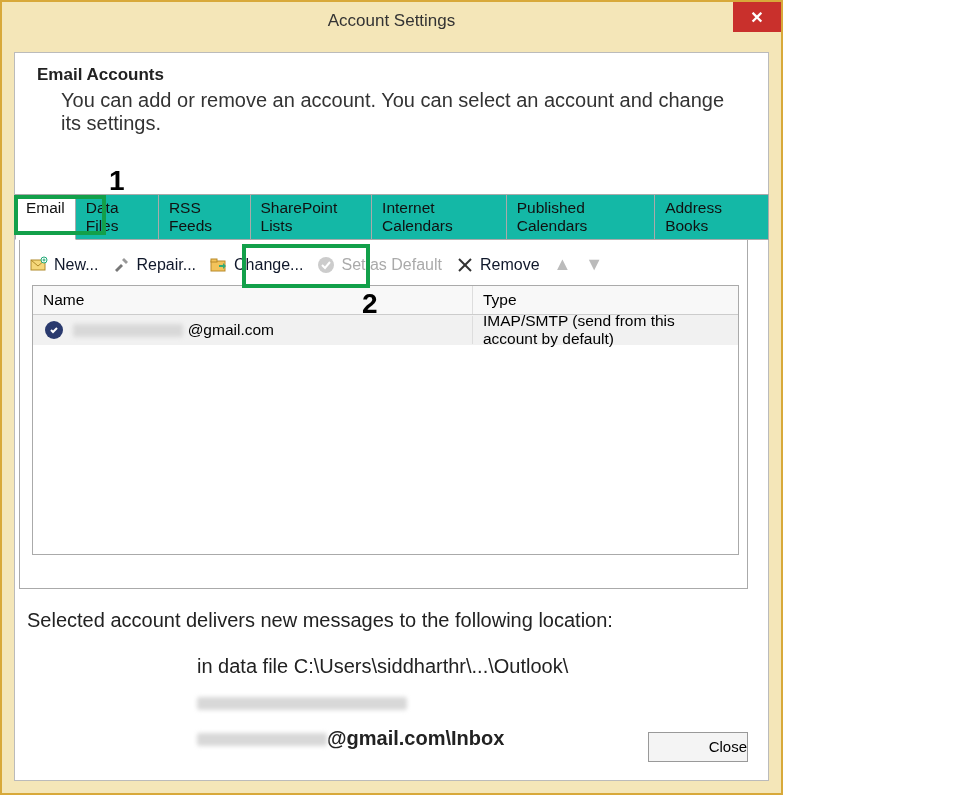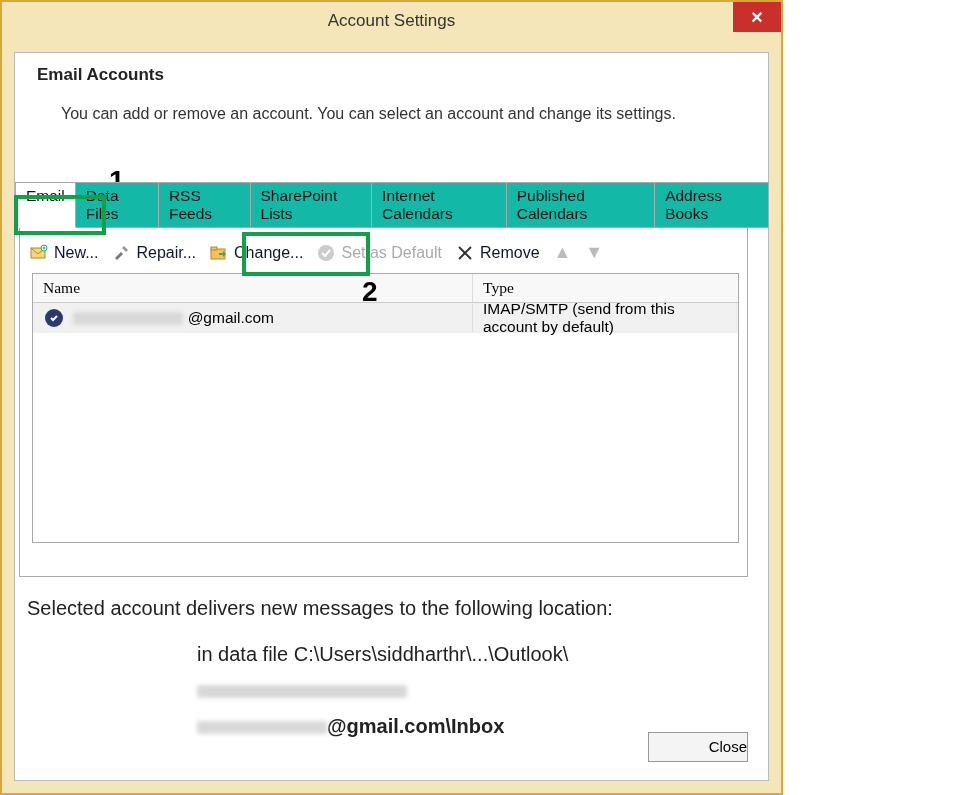--- a/index.html
+++ b/index.html
@@ -54,23 +54,23 @@
   }
   .header-block {
     padding: 12px 20px 10px 22px;
   }
   .header-title {
     font-weight: bold;
     font-size: 17px;
     color: #222;
   }
   .header-desc {
-    margin-top: 20px;
+    margin-top: 4px;
     margin-left: 24px;
-    font-size: 16px;
+    font-size: 20px;
     color: #333;
   }
   .annotation-1 {
     position: absolute;
     left: 94px;
     top: 112px;
     font-weight: 900;
     font-size: 28px;
     color: #000;
   }
@@ -154,21 +154,20 @@
   .table {
     border: 1px solid #aaa;
     margin: 0 8px 8px 12px;
     height: 270px;
     background: #fff;
   }
   .table-head {
     display: flex;
     background: #f8f8f8;
     border-bottom: 1px solid #ccc;
-    font-family: Liberation Serif, serif;
   }
   .th, .td {
     padding: 5px 10px;
     font-size: 15.5px;
   }
   .col-name { width: 440px; border-right: 1px solid #ddd; }
   .col-type { flex: 1; }
   .table-row {
     display: flex;
     align-items: center;

